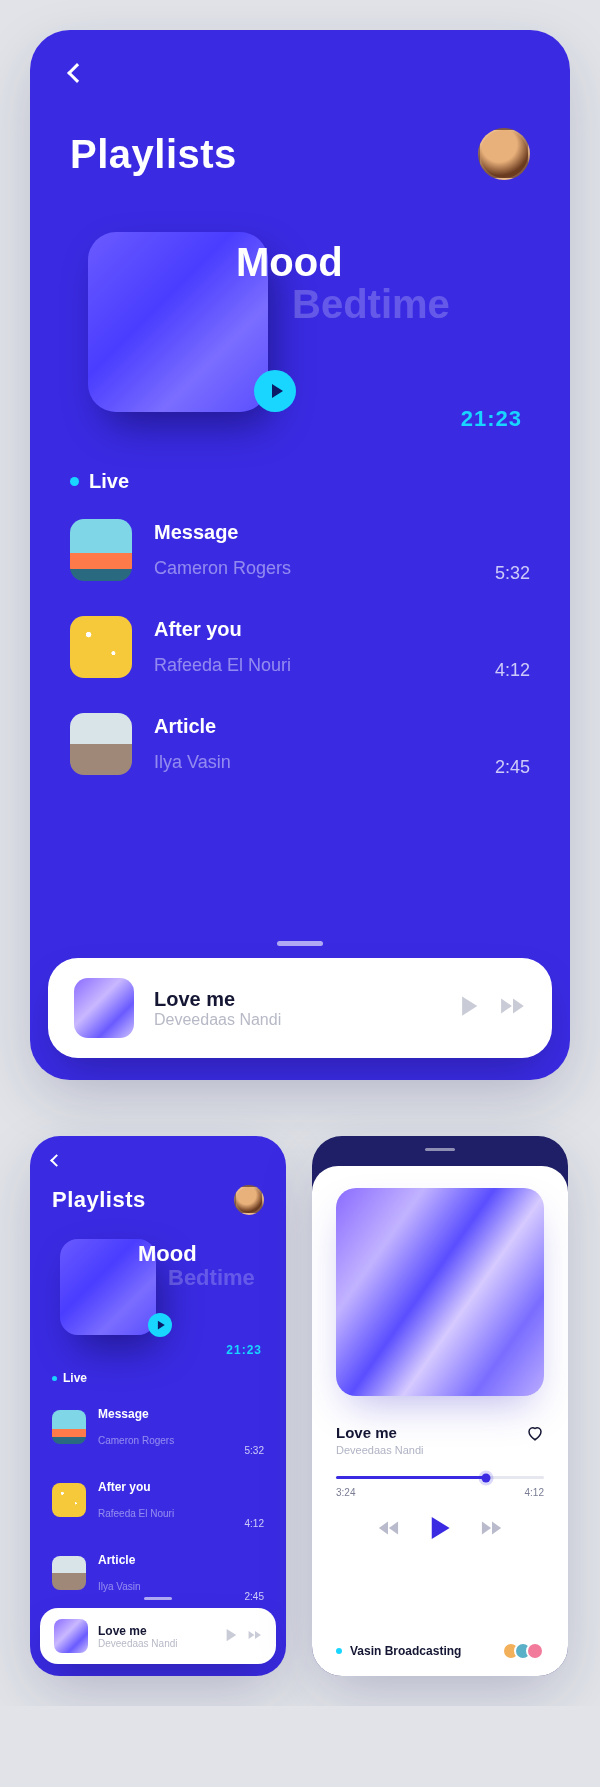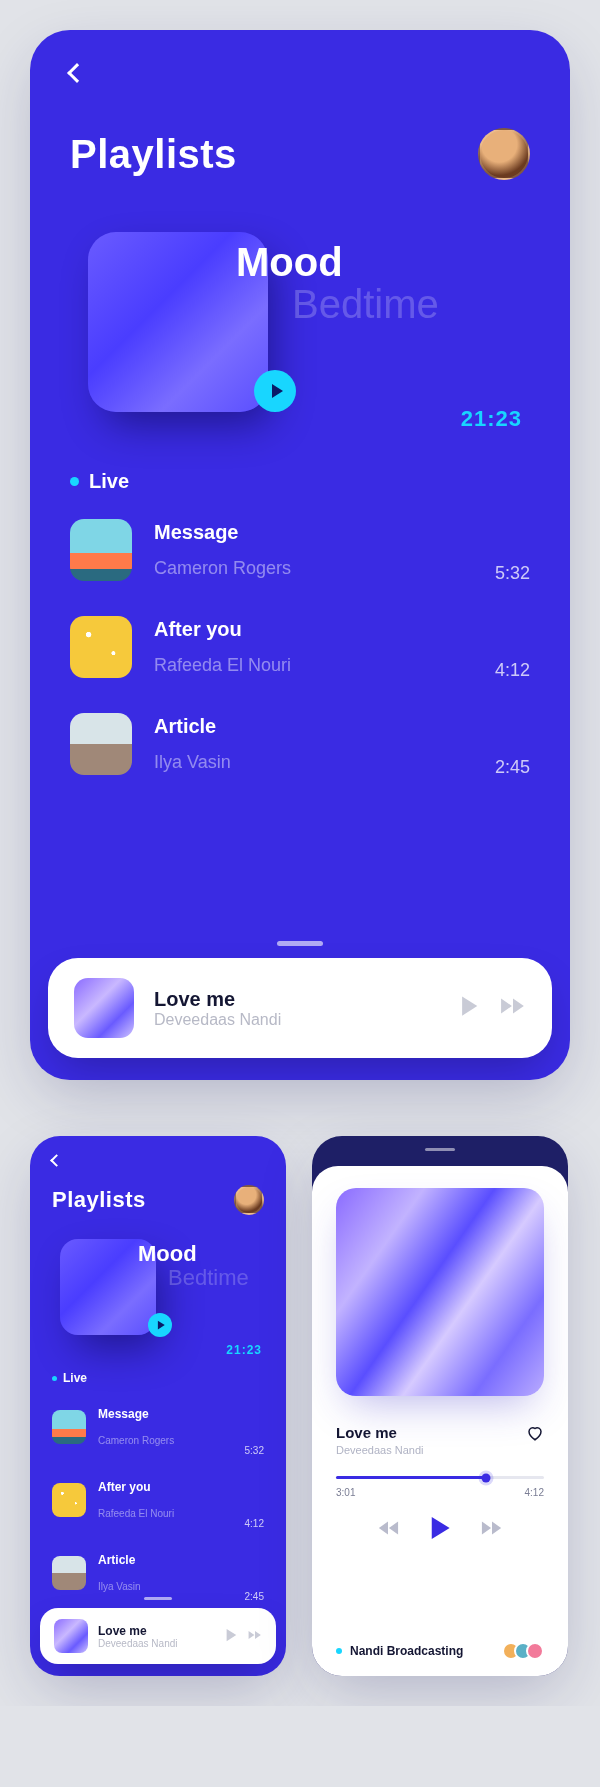--- a/index.html
+++ b/index.html
@@ -34,21 +34,21 @@
   .avatar { width: 52px; height: 52px; border-radius: 50%; background: radial-gradient(circle at 40% 30%, #e8b07a 0 40%, #6b3b20 70%); border: 2px solid rgba(255,255,255,.15); }
 
   .mood-area { margin-top: 46px; position: relative; height: 210px; }
   .mood-thumb {
     position: absolute; left: 18px; top: 6px;
     width: 180px; height: 180px; border-radius: 28px;
     background: linear-gradient(135deg,#6a5bff 0%,#4a3dff 40%,#7a6dff 70%,#5a4eff 100%);
     box-shadow: 10px 18px 40px -6px rgba(0,0,40,.45);
   }
   .mood-title { position: absolute; left: 166px; top: 14px; font-size: 40px; font-weight: 700; }
-  .mood-sub   { position: absolute; left: 222px; top: 56px; font-size: 40px; font-weight: 400; color: rgba(255,255,255,.22); }
+  .mood-sub   { position: absolute; left: 222px; top: 56px; font-size: 40px; font-weight: 700; color: rgba(255,255,255,.22); }
   .mood-play  { position: absolute; left: 184px; top: 144px; width: 42px; height: 42px; border-radius: 50%; background: #18d6ff; display: flex; align-items: center; justify-content: center; cursor: pointer;}
   .mood-play svg { margin-left: 3px; }
   .mood-time  { position: absolute; right: 8px; bottom: 4px; color: #18d6ff; font-weight: 700; font-size: 22px; letter-spacing: 1px; }
 
   .section-label { display: flex; align-items: center; gap: 10px; margin-top: 34px; font-size: 20px; font-weight: 600; }
   .dot-cyan { width: 9px; height: 9px; border-radius: 50%; background: #18d6ff; }
 
   .tracks { margin-top: 22px; display: flex; flex-direction: column; gap: 28px; justify-content: center; }
   .track-row { display: flex; align-items: center; gap: 22px; }
   .track-thumb { width: 62px; height: 62px; border-radius: 14px; flex: none; }
@@ -306,40 +306,40 @@
             </svg>
         </span>
       </div>
 
       <div class="progress">
         <div class="progress-bar">
           <div class="progress-fill"></div>
           <div class="progress-knob"></div>
         </div>
         <div class="progress-times">
-          <span>3:01</span>
+          <span>3:24</span>
           <span>4:12</span>
         </div>
       </div>
 
       <div class="controls">
         <span><svg width="22" height="16" viewBox="0 0 24 16">
               <path d="M23 1l-10 7 10 7zM12 1l-10 7 10 7z" fill="currentColor"></path>
             </svg></span>
         <span class="main-play"><svg width="22" height="24" viewBox="0 0 16 16">
               <path d="M2 0l13 8-13 8z" fill="currentColor"></path>
             </svg></span>
         <span><svg width="22" height="16" viewBox="0 0 24 16">
               <path d="M1 1l10 7-10 7zM12 1l10 7-10 7z" fill="currentColor"></path>
             </svg></span>
       </div>
 
       <div class="broadcast">
         <span class="dot-cyan"></span>
-        <span>Nandi Broadcasting</span>
+        <span>Vasin Broadcasting</span>
         <div class="mini-avatars">
           <span class="ma1"></span>
           <span class="ma2"></span>
           <span class="ma3"></span>
         </div>
       </div>
     </div>
   </div>
 
 </div>

